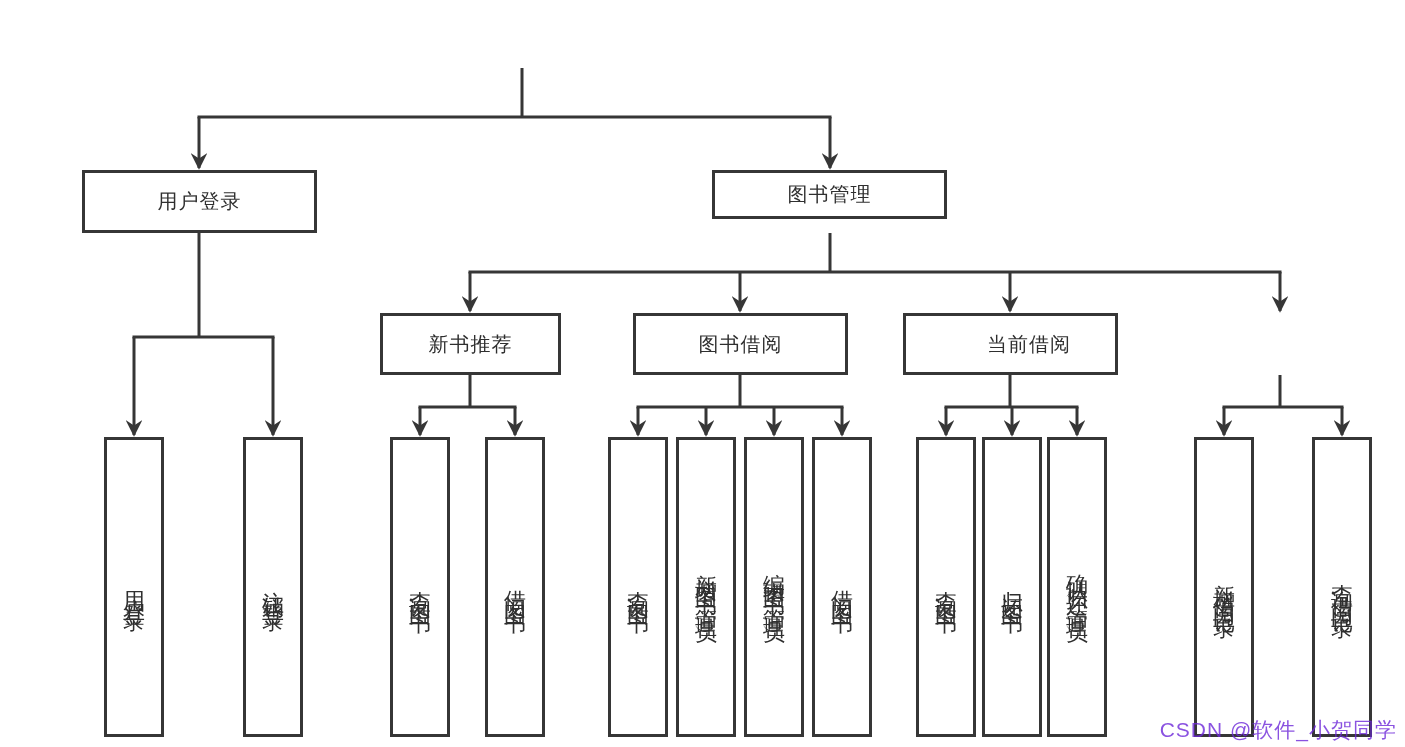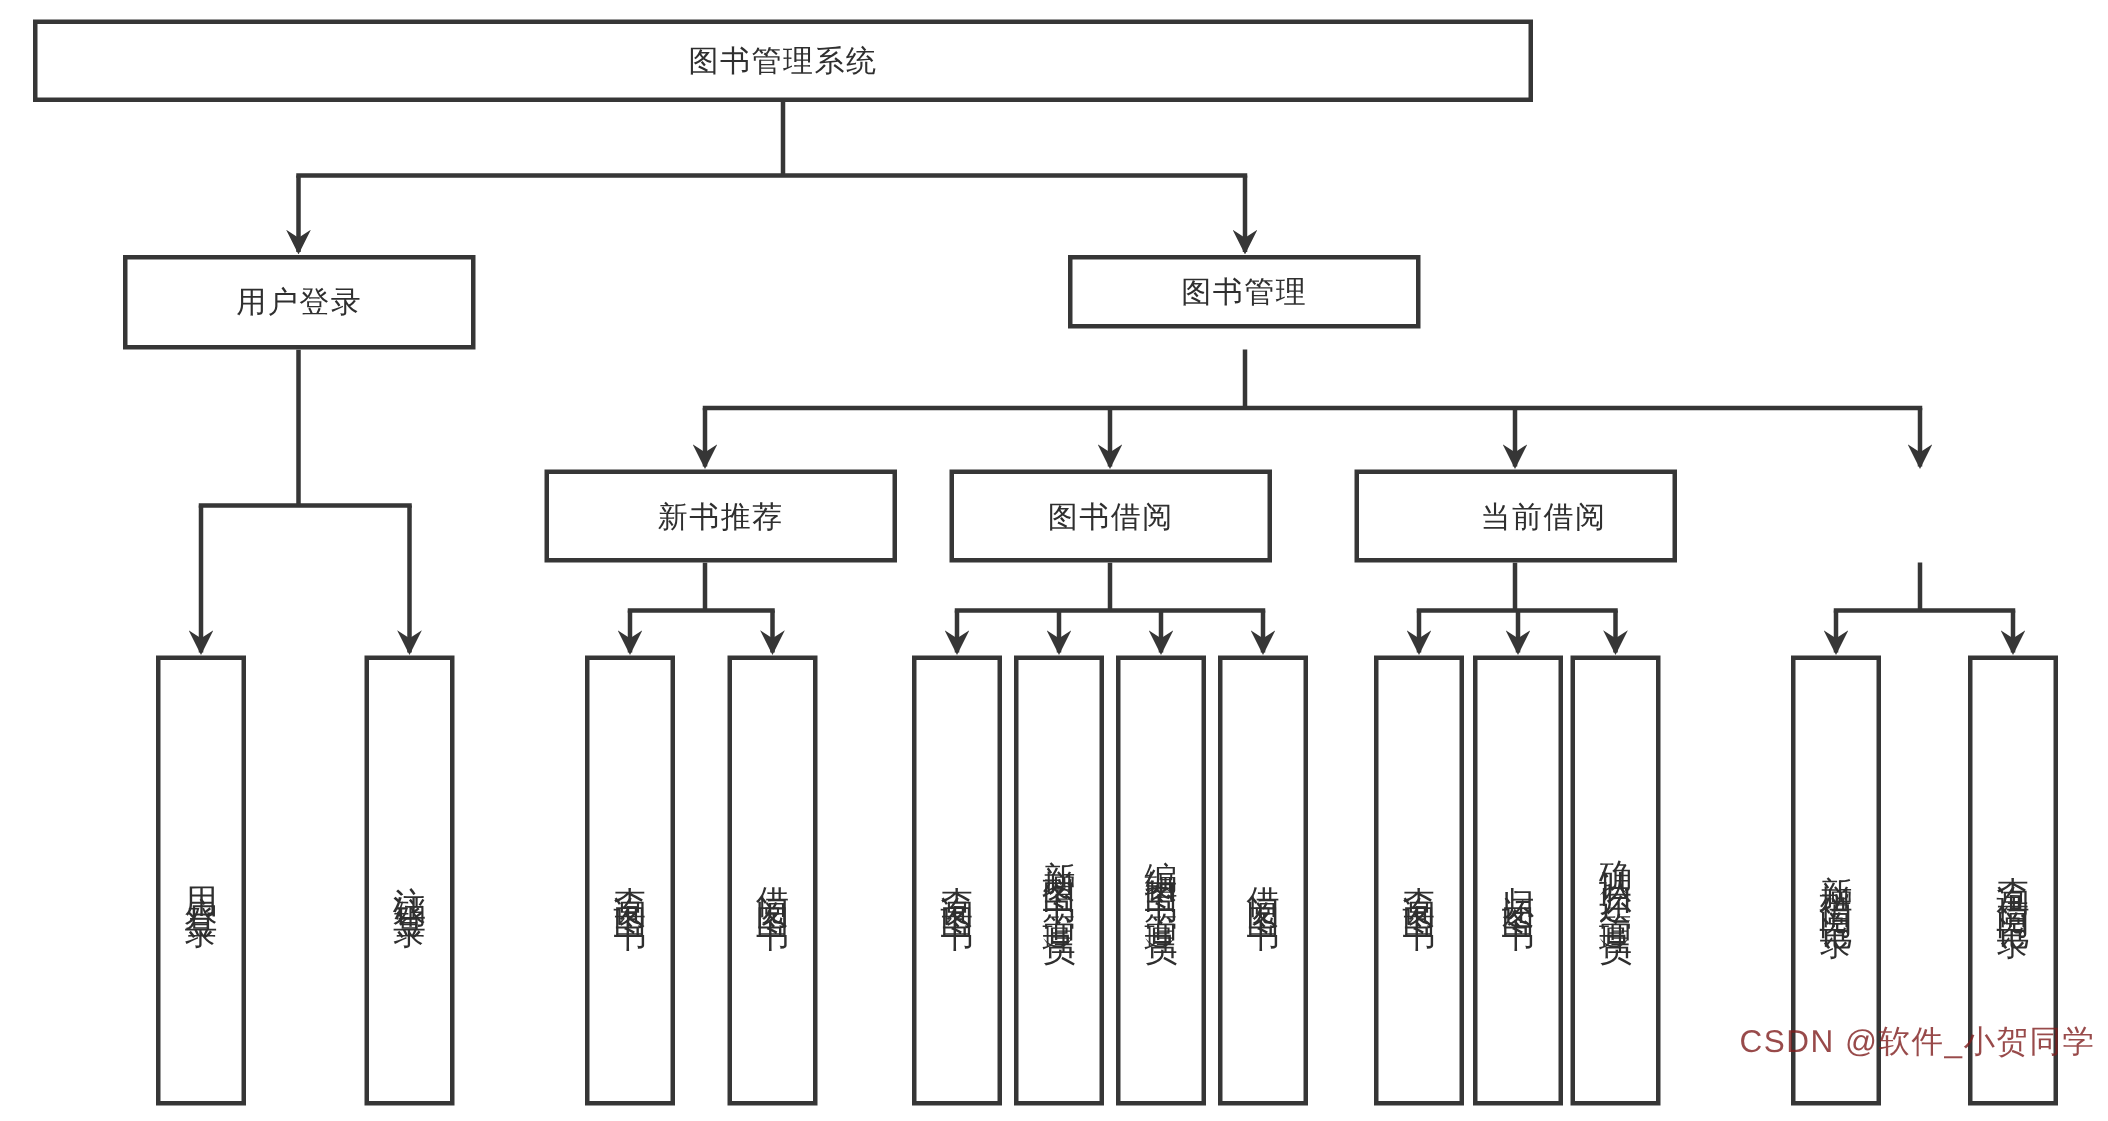--- a/index.html
+++ b/index.html
@@ -40,24 +40,24 @@
   .vnode span {
     writing-mode: vertical-rl;
     text-orientation: mixed;
     font-size: 22px;
     line-height: 1;
     letter-spacing: 7px;
     color: #2f2f2f;
   }
   #watermark {
     position: absolute;
-    top: 680px;
+    top: 716px;
     right: 8px;
     font-size: 21px;
-    color: #7f1d1d;
+    color: #6d28d9;
     opacity: 0.8;
     letter-spacing: 1px;
     white-space: nowrap;
     z-index: 10;
   }
 </style>
 </head>
 <body>
 
 <div id="canvas">
@@ -110,26 +110,25 @@
       <line x1="1077" y1="407" x2="1077" y2="435" marker-end="url(#arrow)"></line>
     </g>
 
     <g stroke="#363636" stroke-width="3" fill="none">
       <path d="M1280,375 L1280,407 M1222.5,407 L1343.5,407"></path>
       <line x1="1224" y1="407" x2="1224" y2="435" marker-end="url(#arrow)"></line>
       <line x1="1342" y1="407" x2="1342" y2="435" marker-end="url(#arrow)"></line>
     </g>
   </svg>
 
-  <div class="node hnode" style="left:22px; top:13px; width:1000px; height:55px;">图书管理系统</div>
 
   <div class="node hnode" style="left:82px; top:170px; width:235px; height:63px;">用户登录</div>
   <div class="node hnode" style="left:712px; top:170px; width:235px; height:49px;">图书管理</div>
 
-  <div class="node hnode" style="left:363px; top:313px; width:235px; height:62px;">新书推荐</div>
+  <div class="node hnode" style="left:380px; top:313px; width:181px; height:62px;">新书推荐</div>
   <div class="node hnode" style="left:633px; top:313px; width:215px; height:62px;">图书借阅</div>
   <div class="node hnode" style="left:903px; top:313px; width:215px; height:62px;padding-left:37px;">当前借阅</div>
 
   <div class="node vnode" style="left:104px; top:437px; width:60px; height:300px;">
     <span>用户登录</span>
   </div>
   <div class="node vnode" style="left:243px; top:437px; width:60px; height:300px;">
     <span>注销登录</span>
   </div>
 

